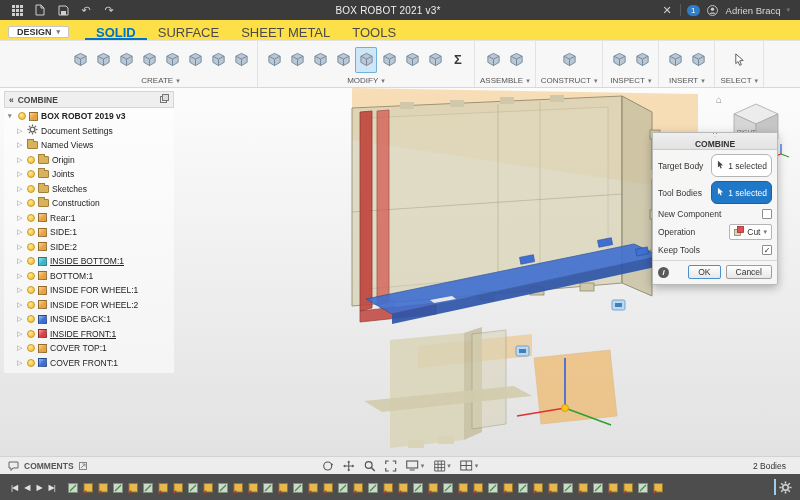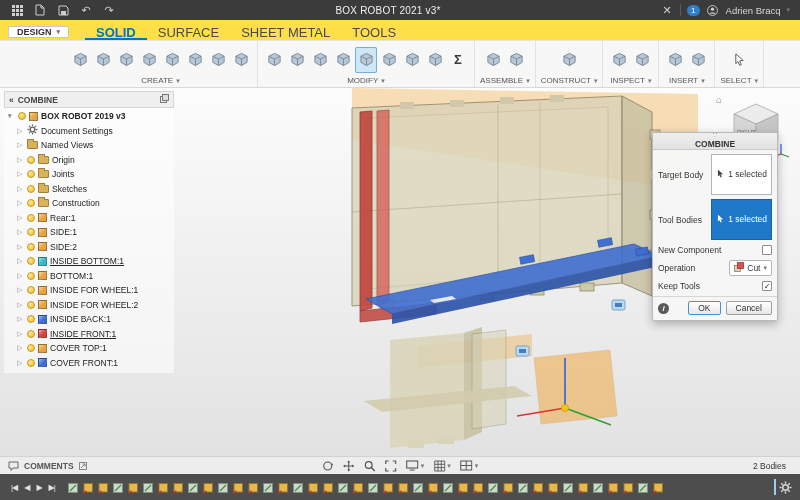--- a/index.html
+++ b/index.html
@@ -56,21 +56,21 @@
   
   .viewcube { position:absolute; top:6px; right:8px; width:72px; text-align:center; }
   .home-glyph { position:absolute; left:-4px; top:0; font-size:10px; color:#8a8a8a; cursor:pointer; }
 
   
   .dialog { position:absolute; top:44px; right:22px; width:126px; background:rgba(246,246,246,0.98); border:1px solid #b9b9b9; border-radius:2px; box-shadow:0 3px 10px rgba(0,0,0,0.28); font-size:8.5px; color:#333; }
   .dlg-header { height:17px; display:flex; align-items:center; gap:2px; padding:0 5px; background:linear-gradient(#efefef,#e2e2e2); border-bottom:1px solid #c9c9c9; font-weight:bold; font-size:8.5px;flex-direction:column; }
   .grip { width:6px; height:9px; background-image:radial-gradient(circle, #9a9a9a 1px, transparent 1.2px); background-size:3px 3px; }
   .dlg-rows { padding:2px 0; }
   .dlg-row { display:flex; align-items:center; justify-content:space-between; padding:2px 5px; min-height:16px; }
-  .sel-field { display:flex; align-items:flex-start; gap:3px; border:1px solid #b5b5b5; background:#fff; border-radius:0; padding:14px 4px; cursor:pointer; }
+  .sel-field { display:flex; align-items:flex-end; gap:3px; border:1px solid #b5b5b5; background:#fff; border-radius:6px; padding:5px 4px; cursor:pointer; }
   .sel-field.active { background:#1f78c8; border-color:#15639f; color:#fff; }
   .drop-field { display:flex; align-items:center; gap:3px; border:1px solid #b5b5b5; background:#fff; border-radius:2px; padding:1px 4px; cursor:pointer; }
   .cb { width:10px; height:10px; border:1px solid #8d8d8d; background:#fff; border-radius:1px; font-size:8px; line-height:9px; text-align:center; color:#2d2d2d; cursor:pointer; }
   .dlg-footer { display:flex; align-items:center; gap:5px; padding:4px 5px 5px; border-top:1px solid #d6d6d6; }
   .info-circle { width:11px; height:11px; border-radius:50%; background:#5a5a5a; color:#fff; font-size:8px; font-style:italic; font-weight:bold; display:flex; align-items:center; justify-content:center; cursor:pointer; }
   .dlg-footer .spacer { flex:1; }
   .btn { border:1px solid #9e9e9e; background:linear-gradient(#ffffff,#e7e7e7); border-radius:2px; font-size:8.5px; padding:1px 9px; color:#333; cursor:pointer; }
   .btn.primary { border-color:#4a90d0; }
 
   

